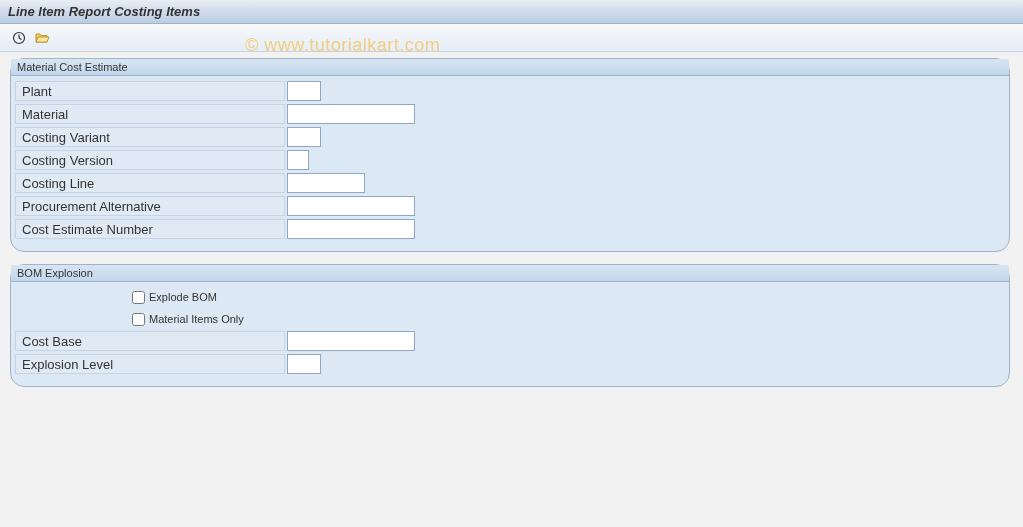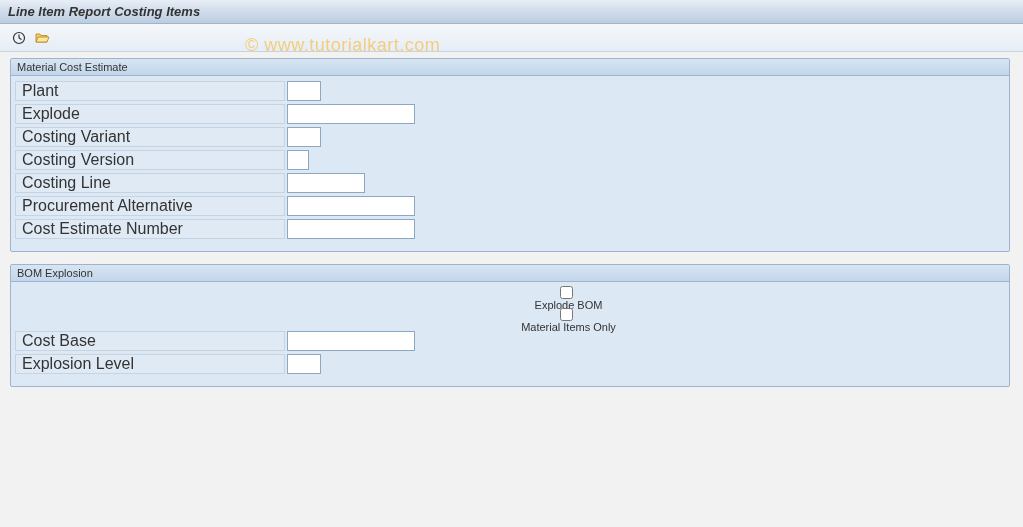--- a/index.html
+++ b/index.html
@@ -47,21 +47,21 @@
     }
     .content-area {
       padding: 6px 10px;
       background: #f2f2f2;
     }
     .group-box {
       background: #dce8f4;
       border: 1px solid #9db4cc;
       margin-bottom: 12px;
       width: 1000px;
-      border-radius: 2px;
+      border-radius: 14px;
     }
     .group-header {
       background: linear-gradient(to bottom, #d8e5f2, #c2d6eb);
       padding: 2px 6px;
       border-bottom: 1px solid #9db4cc;
       font-size: 11px;
       color: #333;
     }
     .group-body {
       padding: 4px 4px 10px 4px;
@@ -73,21 +73,21 @@
       margin-bottom: 1px;
     }
     .field-label {
       width: 270px;
       background: #e0eaf5;
       padding: 2px 6px;
       border: 1px solid #c5d3e3;
       height: 20px;
       display: flex;
       align-items: center;
-      font-size: 16px;
+      font-size: 13px;
       color: #333;
       margin-right: 2px;
       text-align: right;
     }
     .field-input {
       background: #fff;
       border: 1px solid #8fa8c2;
       height: 20px;
       padding: 1px 3px;
       font-size: 11px;
@@ -96,21 +96,20 @@
     .w-small { width: 34px; }
     .w-xsmall { width: 22px; }
     .w-med { width: 128px; }
     .w-date { width: 78px; }
     .w-num { width: 128px; }
     .checkbox-row {
       display: flex;
       align-items: center;
       height: 22px;
       padding-left: 117px;
-      flex-direction: column;
     }
     .checkbox-row input[type="checkbox"] {
       width: 13px;
       height: 13px;
       margin-right: 4px;
       border: 1px solid #8fa8c2;
     }
     .checkbox-row label {
       font-size: 11px;
       color: #333;
@@ -157,21 +156,21 @@
   <div class="group-box">
     <div class="group-header">Material Cost Estimate</div>
     <div class="group-body">
 
       <div class="field-row">
         <div class="field-label">Plant</div>
         <input class="field-input w-small" type="text" value="" style="">
       </div>
 
       <div class="field-row">
-        <div class="field-label">Explode</div>
+        <div class="field-label">Material</div>
         <input class="field-input w-med" type="text" value="" style="">
       </div>
 
       <div class="field-row">
         <div class="field-label">Costing Variant</div>
         <input class="field-input w-small" type="text" value="" style="">
       </div>
 
       <div class="field-row">
         <div class="field-label">Costing Version</div>

